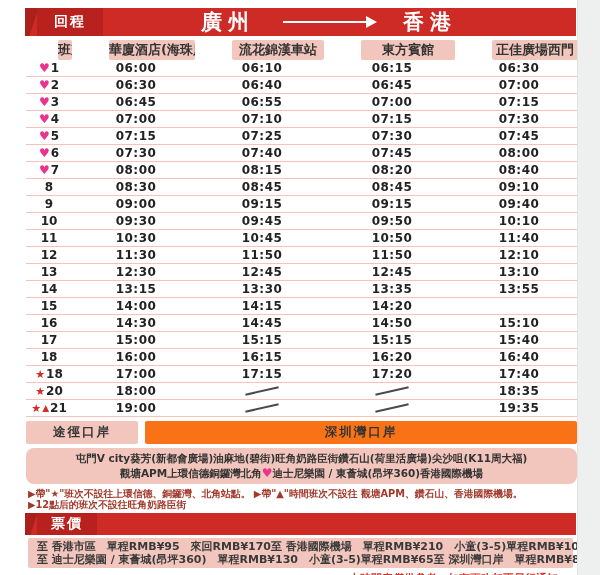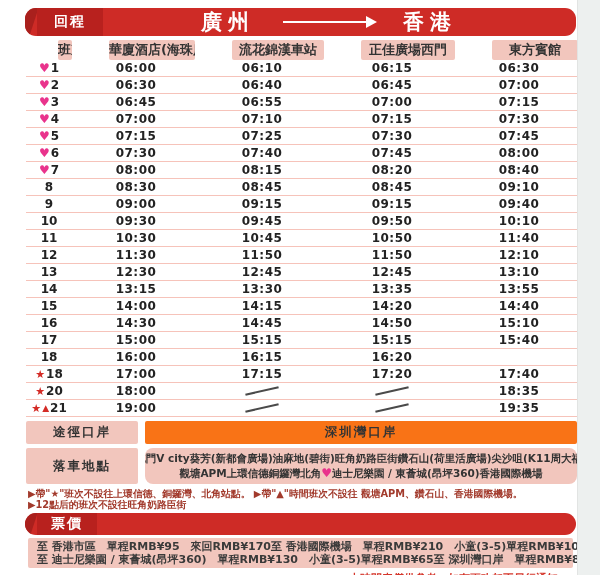--- a/index.html
+++ b/index.html
@@ -15,21 +15,21 @@
     background:#ffffff;
     border-right:1px solid #e2e4e3;
     overflow:hidden;
     position:relative;
   }
   
   .topbar {
     margin:8px 0 0 25px; width:551px; height:28px;
     background:#ce2b26;
     display:flex; align-items:center;
-    position:relative; overflow:hidden;border-radius:11px;
+    position:relative; overflow:hidden;
   }
   .notch {
     position:absolute; left:-7px; top:0;
     width:16px; height:28px;
     background:#a9201d;
     transform:skewX(-18deg);
   }
   .trip-box {
     position:relative;
     background:#b8211e;
@@ -148,22 +148,22 @@
       <span>廣州</span>
       <span class="arrow"></span>
       <span>香港</span>
     </div>
   </div>
 
   <div class="grid colheads">
     <div class="hbox">班次</div>
     <div class="hbox">華廈酒店(海珠廣場)</div>
     <div class="hbox">流花錦漢車站</div>
+    <div class="hbox">東方賓館</div>
     <div class="hbox">正佳廣場西門</div>
-    <div class="hbox">東方賓館</div>
   </div>
 
   <div>
       <div class="grid trow">
         <div class="cell labcell">
           <span class="heart">♥</span>
           <span>1</span>
         </div>
         <div class="cell time">06:00</div>
         <div class="cell time">06:10</div>
@@ -293,21 +293,20 @@
         <div class="cell time">13:35</div>
         <div class="cell time">13:55</div>
       </div>
       <div class="grid trow">
         <div class="cell labcell">
           <span>15</span>
         </div>
         <div class="cell time">14:00</div>
         <div class="cell time">14:15</div>
         <div class="cell time">14:20</div>
-        <div class="cell time">14:40</div>
       </div>
       <div class="grid trow">
         <div class="cell labcell">
           <span>16</span>
         </div>
         <div class="cell time">14:30</div>
         <div class="cell time">14:45</div>
         <div class="cell time">14:50</div>
         <div class="cell time">15:10</div>
       </div>
@@ -320,20 +319,21 @@
         <div class="cell time">15:15</div>
         <div class="cell time">15:40</div>
       </div>
       <div class="grid trow">
         <div class="cell labcell">
           <span>18</span>
         </div>
         <div class="cell time">16:00</div>
         <div class="cell time">16:15</div>
         <div class="cell time">16:20</div>
+        <div class="cell time">16:40</div>
       </div>
       <div class="grid trow">
         <div class="cell labcell">
           <span class="star">★</span>
           <span>18</span>
         </div>
         <div class="cell time">17:00</div>
         <div class="cell time">17:15</div>
         <div class="cell time">17:20</div>
         <div class="cell time">17:40</div>
@@ -368,21 +368,20 @@
         <div class="cell time">19:35</div>
       </div>
     </div>
 
   <div class="sec-row" style="height:23px">
     <div class="sec-label">途徑口岸</div>
     <div class="sec-value">深圳灣口岸</div>
   </div>
 
   <div class="sec-row" style="height:36px">
-    <div class="sec-label">落車地點</div>
     <div class="drop-content">
       <div class="drop-line">
           <span class="stop">屯門V city</span>
           <span class="stop">葵芳(新都會廣場)</span>
           <span class="stop">油麻地(碧街)</span>
           <span class="stop">旺角奶路臣街</span>
           <span class="stop">鑽石山(荷里活廣場)</span>
           <span class="stop">尖沙咀(K11周大福)</span>
         </div>
       <div class="drop-line">

